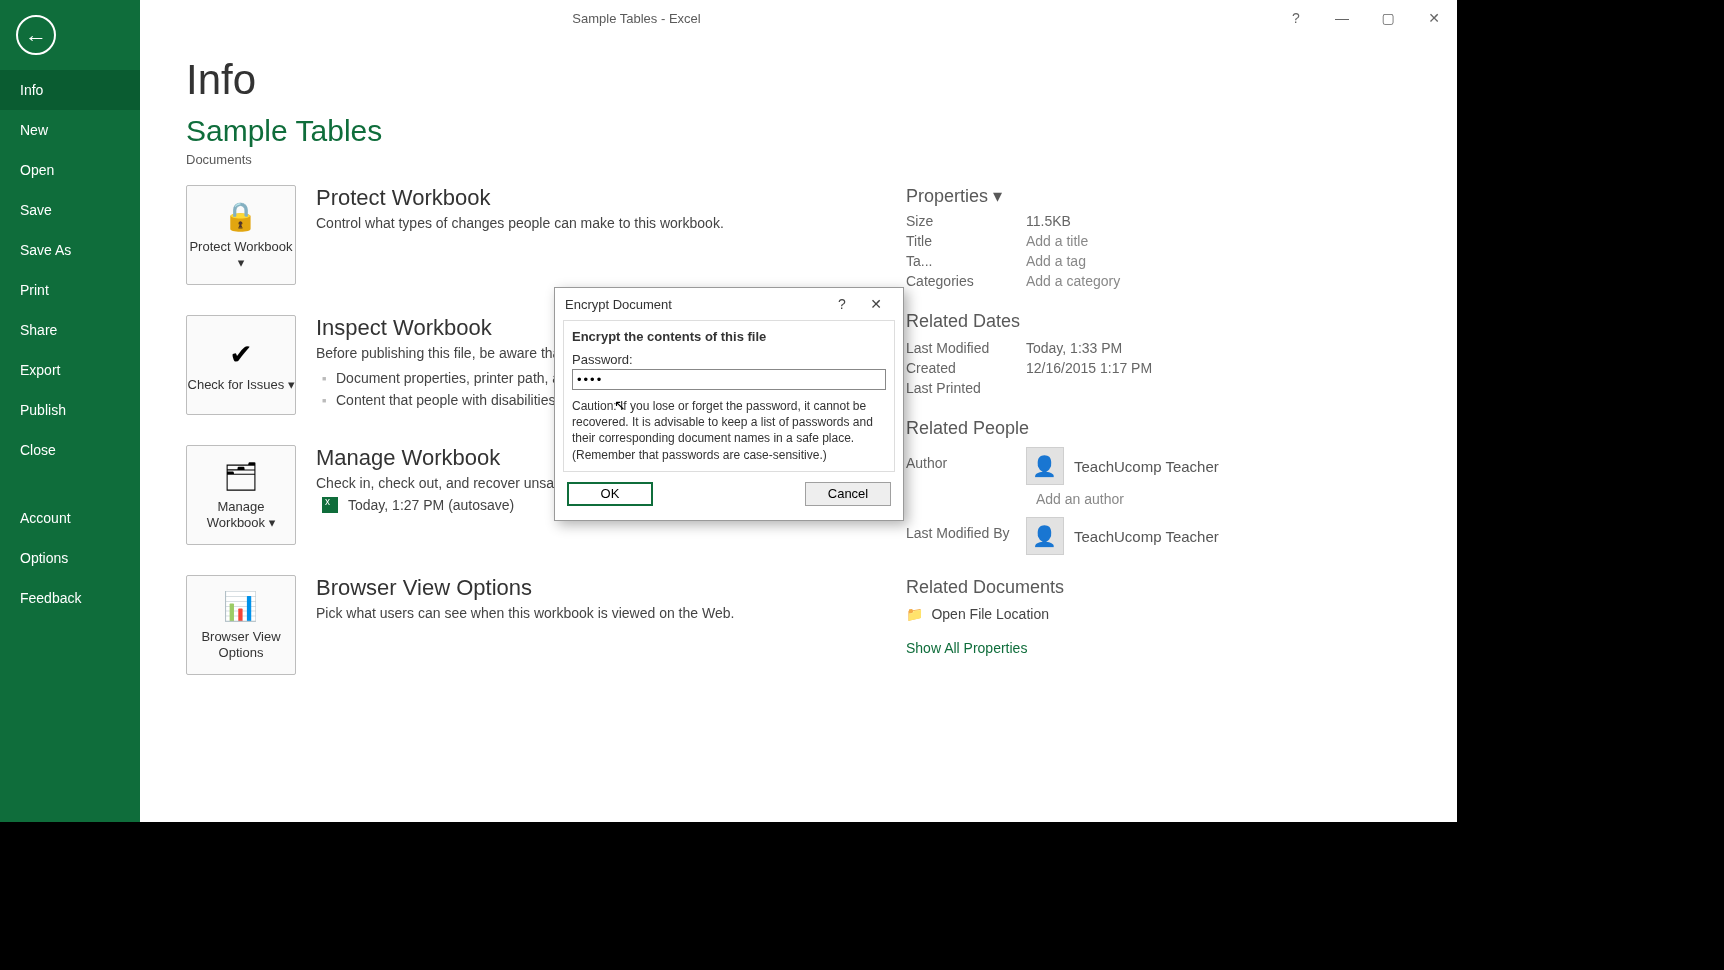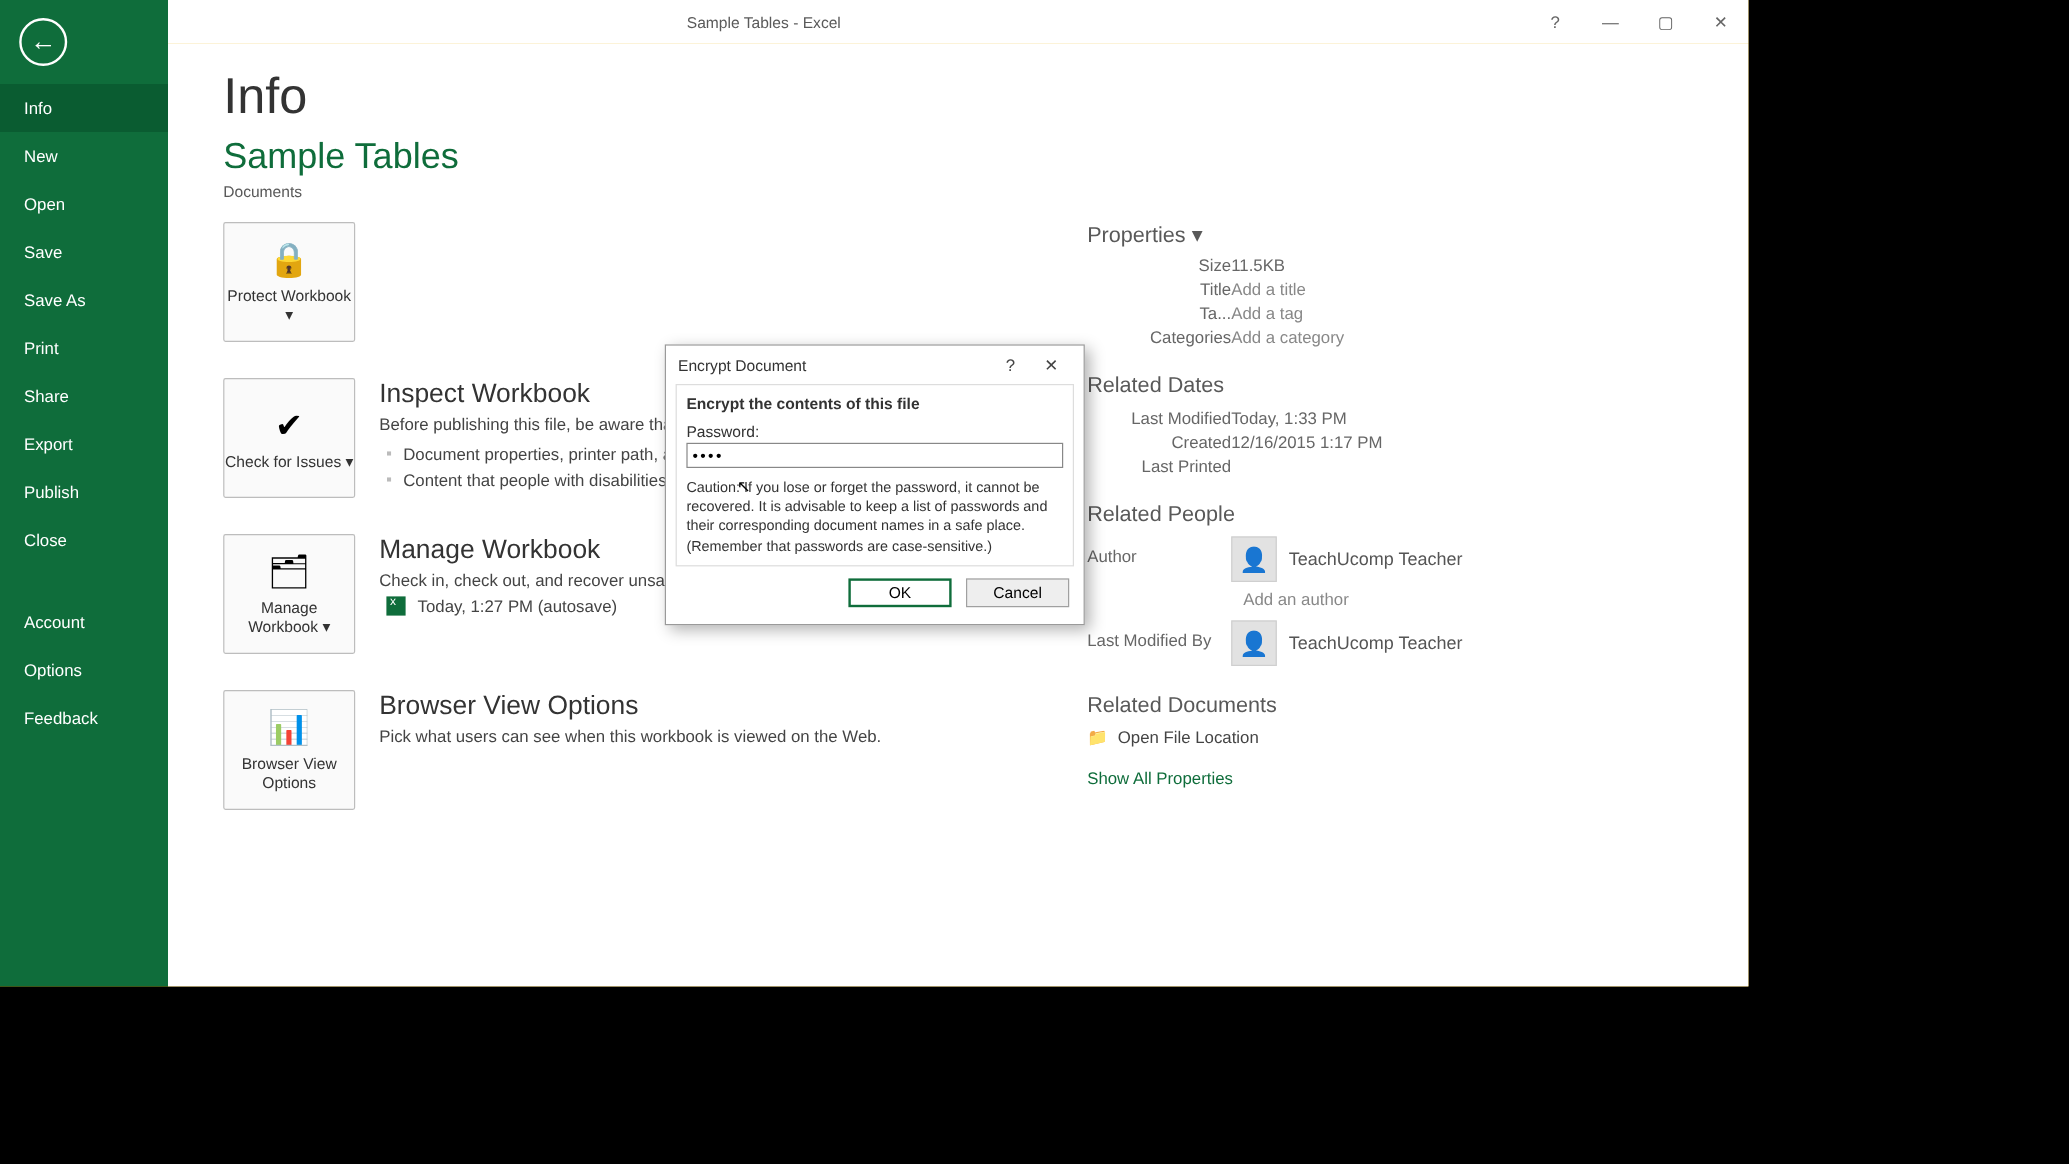--- a/index.html
+++ b/index.html
@@ -35,21 +35,21 @@
     .section-text h2 { font-size:22px; font-weight:400; color:#333; margin-bottom:4px; }
     .section-text p { font-size:14px; color:#444; }
     .section-text ul { list-style:none; margin-top:6px; }
     .section-text ul li { font-size:14px; color:#444; padding-left:20px; position:relative; line-height:1.6; }
     .section-text ul li::before { content:"■"; color:#bbb; font-size:7px; position:absolute; left:6px; top:6px; }
     .autosave-line { display:flex; align-items:center; font-size:14px; color:#444; margin-top:6px; }
     .excel-sm { display:inline-block; width:16px; height:16px; background:#0f6d3b; margin-right:10px; margin-left:6px; position:relative; }
     .excel-sm::after { content:"x"; color:#fff; font-size:10px; position:absolute; left:3px; top:-1px; }
 
     .props-hdg { font-size:18px; color:#595959; display:flex; align-items:center; margin-bottom:6px; }
-    .prop-row { display:flex; font-size:14px; margin:4px 0;text-align:right; }
+    .prop-row { display:flex; font-size:14px; margin:4px 0; }
     .prop-row .key { width:120px; color:#666; }
     .prop-row .val { color:#666; }
     .prop-row .val.add { color:#888; cursor:pointer; }
 
     .rel-hdg { font-size:18px; color:#595959; margin-top:22px; margin-bottom:8px; }
 
     .person-row { display:flex; align-items:center; margin-bottom:6px; }
     .person-row .key { width:120px; color:#666; font-size:14px; align-self:flex-start; padding-top:8px; }
     .avatar { width:38px; height:38px; background:#e2e2e2; border:1px solid #cfcfcf; display:flex; align-items:center; justify-content:center; color:#bbb; font-size:20px; margin-right:10px; }
     .person-name { font-size:15px; color:#555; }
@@ -62,21 +62,21 @@
     
     .modal { position:absolute; left:554px; top:287px; width:350px; background:#fff; border:1px solid #9a9a9a; box-shadow:4px 4px 12px rgba(0,0,0,.3); }
     .modal-titlebar { display:flex; align-items:center; height:32px; padding:0 10px; font-size:13px; color:#333; }
     .modal-titlebar .spacer { flex:1; }
     .modal-titlebar .mbtn { width:34px; text-align:center; cursor:pointer; color:#444; font-size:14px; }
     .modal-body { border:1px solid #ddd; margin:0 8px 10px 8px; padding:8px; }
     .modal-body .enc-hdr { font-size:13px; font-weight:bold; color:#333; margin-bottom:8px; }
     .modal-body label { font-size:13px; color:#333; display:block; }
     .modal-body input[type=password]{ width:100%; border:1px solid #888; padding:2px 4px; font-size:13px; margin:2px 0 8px 0; letter-spacing:2px; }
     .modal-body .caution { font-size:12px; color:#333; line-height:1.35; }
-    .modal-buttons { display:flex; justify-content:flex-end; gap:12px; padding:0 12px 14px 12px; }
+    .modal-buttons { display:flex; justify-content:space-between; gap:12px; padding:0 12px 14px 12px; }
     .modal-buttons button { width:86px; height:24px; font-size:13px; border:1px solid #a0a0a0; background:#eee; cursor:pointer; }
     .modal-buttons button.primary { border:2px solid #0f6d3b; background:#fff; }
 
     .cursor-img { position:absolute; left:614px; top:397px; font-size:14px; pointer-events:none; }
   </style>
 </head>
 <body>
 
 <div class="app-window">
 
@@ -116,20 +116,24 @@
     <div class="doc-path">Documents</div>
 
     <div class="main-cols">
       <div class="left-col">
 
         <div class="section-row">
           <div class="bigbtn">
             <div class="icon">🔒</div>
             <div class="lbl">Protect Workbook ▾</div>
           </div>
+          <div class="section-text">
+            <h2>Protect Workbook</h2>
+            <p>Control what types of changes people can make to this workbook.</p>
+          </div>
         </div>
 
         <div class="section-row">
           <div class="bigbtn">
             <div class="icon">✔︎</div>
             <div class="lbl">Check for Issues ▾</div>
           </div>
           <div class="section-text">
             <h2>Inspect Workbook</h2>
             <p>Before publishing this file, be aware that it contains:</p>

